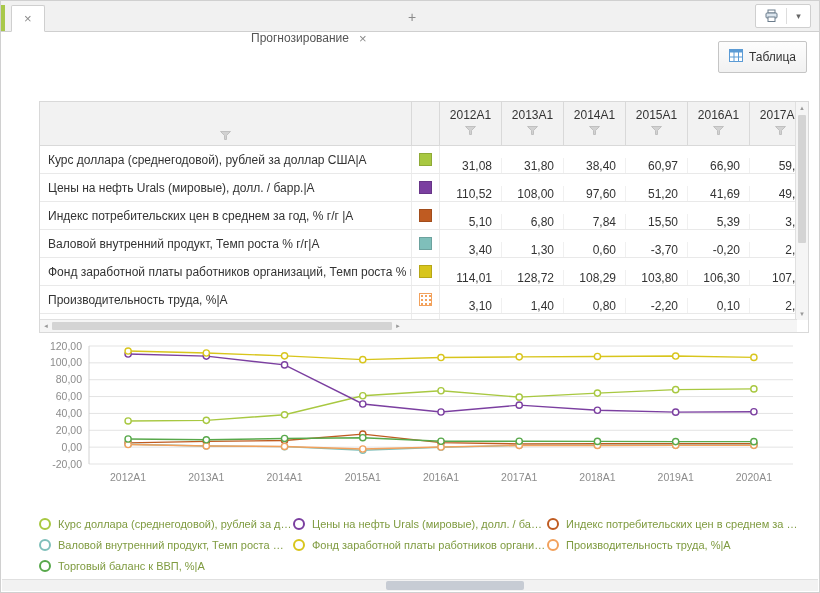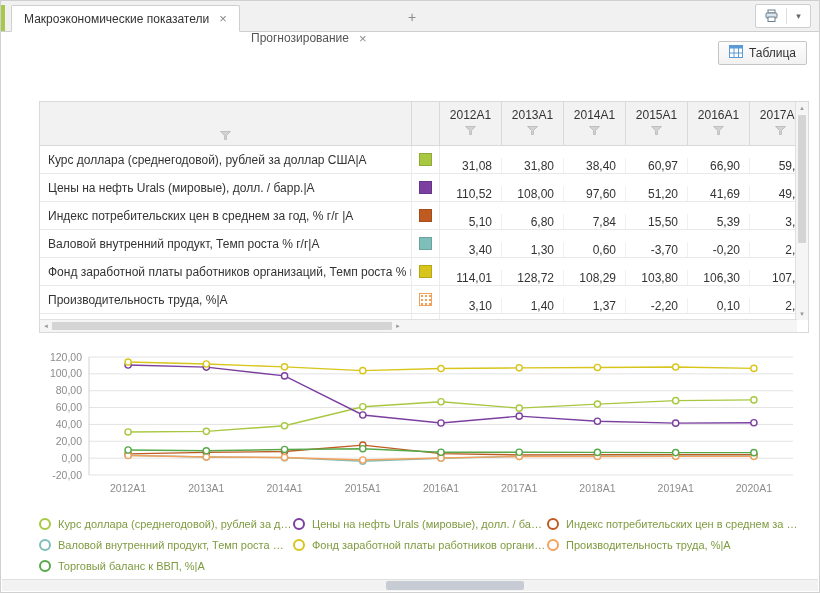--- a/index.html
+++ b/index.html
@@ -13,21 +13,21 @@
   .tab.inactive{left:238px;color:#555;margin-top:20px;}
   .tab .close{color:#8a8a8a;font-size:13px;line-height:13px;cursor:pointer;}
   .tab-add{position:absolute;left:400px;top:6px;width:22px;height:20px;text-align:center;line-height:20px;color:#8a8a8a;font-size:14px;cursor:pointer;}
   .print-split{position:absolute;right:8px;top:3px;width:56px;height:24px;background:#fff;border:1px solid #cfcfcf;border-radius:2px;display:flex;align-items:center;box-sizing:border-box;cursor:pointer;}
   .print-split .pico{flex:0 0 30px;display:flex;justify-content:center;}
   .print-split .pdiv{width:1px;height:16px;background:#ddd;}
   .print-split .caret{flex:1;text-align:center;color:#666;font-size:9px;}
 
   
   .toolbar{position:absolute;top:40px;right:12px;display:flex;gap:6px;}
-  .btn{display:inline-flex;align-items:center;gap:6px;height:24px;padding:0 10px;border:1px solid #c5c5c5;border-radius:2px;background:linear-gradient(#fdfdfd,#f1f1f1);font-size:12px;color:#333;cursor:pointer;}
+  .btn{display:inline-flex;align-items:center;gap:6px;height:32px;padding:0 10px;border:1px solid #c5c5c5;border-radius:2px;background:linear-gradient(#fdfdfd,#f1f1f1);font-size:12px;color:#333;cursor:pointer;}
 
   
   .table-wrap{position:absolute;left:38px;top:100px;width:770px;height:232px;border:1px solid #d9d9d9;box-sizing:border-box;background:#fff;}
   .tbl-clip{position:absolute;left:0;top:0;width:757px;height:218px;overflow:hidden;}
   .tbl-content{width:772px;}
   .trow{display:flex;width:772px;}
   .cell{box-sizing:border-box;flex:0 0 auto;font-size:12px;color:#333;}
   .head-row{height:44px;background:#f2f2f2;}
   .head{border-right:1px solid #d9d9d9;border-bottom:1px solid #d9d9d9;display:flex;flex-direction:column;align-items:center;justify-content:flex-start;}
   .label-col{width:372px;}
@@ -45,40 +45,39 @@
   
   .vscroll{position:absolute;right:0;top:0;width:13px;height:218px;background:#f5f5f5;border-left:1px solid #e0e0e0;box-sizing:border-box;}
   .vscroll .arr{height:12px;text-align:center;font-size:6px;color:#999;line-height:12px;cursor:pointer;}
   .vscroll .thumb{margin:1px 2px;height:128px;background:#d4d4d4;border-radius:1px;cursor:pointer;}
   .vscroll .arr.bottom{position:absolute;bottom:0;left:0;right:0;}
   .hscroll{position:absolute;left:0;bottom:0;height:13px;width:757px;background:#f5f5f5;border-top:1px solid #e0e0e0;box-sizing:border-box;display:flex;align-items:center;}
   .hscroll .arr{width:12px;text-align:center;font-size:6px;color:#999;cursor:pointer;}
   .hscroll .thumb{height:8px;width:340px;background:#d4d4d4;border-radius:1px;cursor:pointer;}
 
   
-  .chart-box{position:absolute;left:26px;top:348px;width:778px;height:158px;}
+  .chart-box{position:absolute;left:26px;top:337px;width:778px;height:158px;}
   
   .legend{position:absolute;left:38px;top:512px;width:772px;display:flex;flex-wrap:wrap;}
   .litem{flex:0 0 254px;display:flex;align-items:center;gap:7px;height:21px;cursor:pointer;overflow:hidden;}
   .lmark{flex:0 0 8px;width:8px;height:8px;border-radius:50%;background:#fff;box-sizing:content-box;border:2px solid #888;}
   .ltext{font-size:11px;color:#7f9b40;white-space:nowrap;overflow:hidden;text-overflow:ellipsis;}
 
   
   .bottom-scroll{position:absolute;left:1px;right:1px;bottom:1px;height:11px;background:#f2f2f2;border-top:1px solid #e0e0e0;}
   .bottom-scroll .thumb{position:absolute;left:47%;width:17%;top:1px;bottom:1px;background:#c7ccd4;border-radius:2px;cursor:pointer;}
 </style>
 </head>
 <body>
 
 <div class="window">
 
   <div class="tabbar">
     <div class="tab-accent"></div>
     <div class="tab active">
-      <span>Макроэкономические показатели</span>
       <span class="close">×</span>
     </div>
     <div class="tab inactive">
       <span>Прогнозирование</span>
       <span class="close">×</span>
     </div>
     <div class="tab-add">+</div>
     <div class="print-split">
       <span class="pico">
         <svg width="15" height="14" viewBox="0 0 15 14">
@@ -214,21 +213,21 @@
             <div class="cell year-col">106,30</div>
             <div class="cell year-col">107,1</div>
           </div>
           <div class="trow brow">
             <div class="cell label-col">Производительность труда, %|А</div>
             <div class="cell swatch-col">
               <span class="swatch" style="background: radial-gradient(rgb(242, 161, 92) 34%, rgb(255, 255, 255) 40%) 0% 0% / 4px 4px; border-color: rgb(242, 161, 92);"></span>
             </div>
             <div class="cell year-col">3,10</div>
             <div class="cell year-col">1,40</div>
-            <div class="cell year-col">1,37</div>
+            <div class="cell year-col">0,80</div>
             <div class="cell year-col">-2,20</div>
             <div class="cell year-col">0,10</div>
             <div class="cell year-col">2,0</div>
           </div>
           <div class="trow brow">
             <div class="cell label-col">Торговый баланс к ВВП, %|А</div>
             <div class="cell swatch-col"></div>
             <div class="cell year-col">9,69</div>
             <div class="cell year-col">8,70</div>
             <div class="cell year-col">10,30</div>

